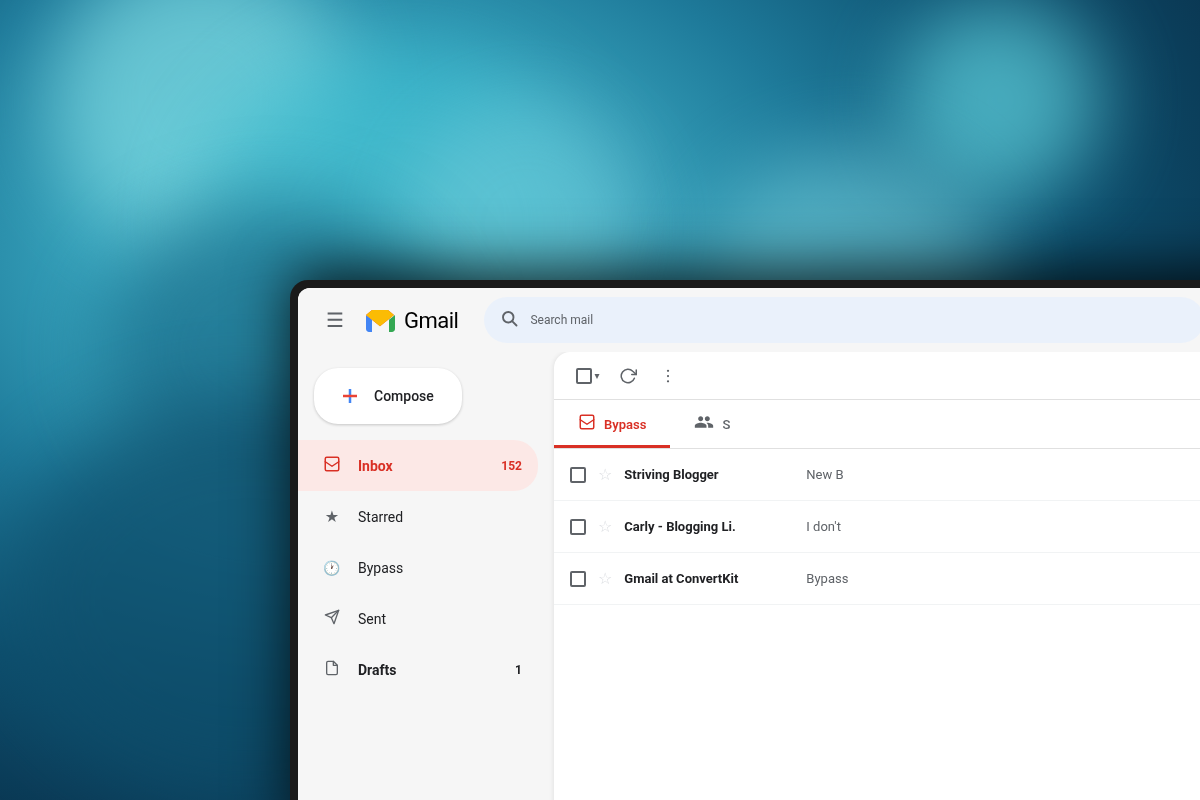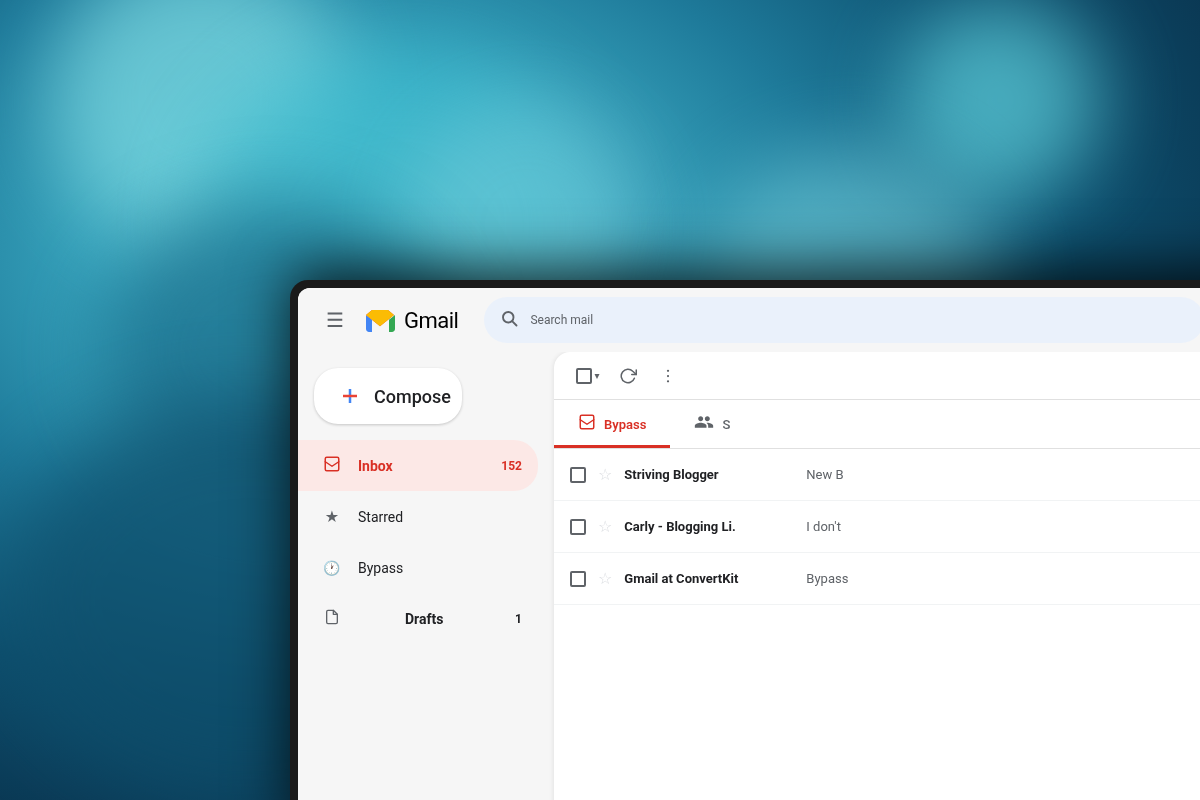--- a/index.html
+++ b/index.html
@@ -152,21 +152,21 @@
       margin: 8px 16px 16px 16px;
       padding: 16px 24px;
       background: #ffffff;
       border-radius: 24px;
       box-shadow: 0 1px 3px rgba(0,0,0,0.2);
       cursor: pointer;
       width: 148px;
     }
 
     .compose-label {
-      font-size: 18px;
+      font-size: 14px;
       color: #202124;
       font-weight: 500;
     }
 
     .nav-item {
       display: flex;
       align-items: center;
       gap: 16px;
       padding: 4px 16px 4px 24px;
       height: 51px;
@@ -426,29 +426,38 @@
           <div class="nav-item">
             <span class="nav-item-icon" style="color:#5f6368;">★</span>
             <span class="nav-item-label">Starred</span>
           </div>
 
           <div class="nav-item">
             <span class="nav-item-icon" style="color:#5f6368; font-size:14px;">🕐</span>
             <span class="nav-item-label">Bypass</span>
           </div>
 
+          <div class="nav-item">
+            <span class="nav-item-icon">
+              <svg width="16" height="16" viewBox="0 0 24 24" fill="none" stroke="#5f6368" stroke-width="2" stroke-linecap="round" stroke-linejoin="round">
+                <polygon points="22,2 11,13 22,2"></polygon>
+                <polygon points="22,2 15,22 11,13 2,9 22,2"></polygon>
+              </svg>
+            </span>
+            <span class="nav-item-label">Sent</span>
+          </div>
 
           <div class="nav-item">
             <span class="nav-item-icon">
               <svg width="16" height="16" viewBox="0 0 24 24" fill="none" stroke="#5f6368" stroke-width="2" stroke-linecap="round" stroke-linejoin="round">
                 <path d="M14 2H6a2 2 0 0 0-2 2v16a2 2 0 0 0 2 2h12a2 2 0 0 0 2-2V8z"></path>
                 <polyline points="14,2 14,8 20,8"></polyline>
               </svg>
             </span>
-            <span class="nav-item-label" style="font-weight:700;margin-left:47px;">Drafts</span>
+            <span class="nav-item-label" style="font-weight:700;">Drafts</span>
             <span class="nav-item-count" style="color:#202124;">1</span>
           </div>
 
         </div>
 
         <div class="main-content">
 
           <div class="toolbar">
             <div class="toolbar-btn checkbox-btn">
               <div class="email-checkbox"></div>

